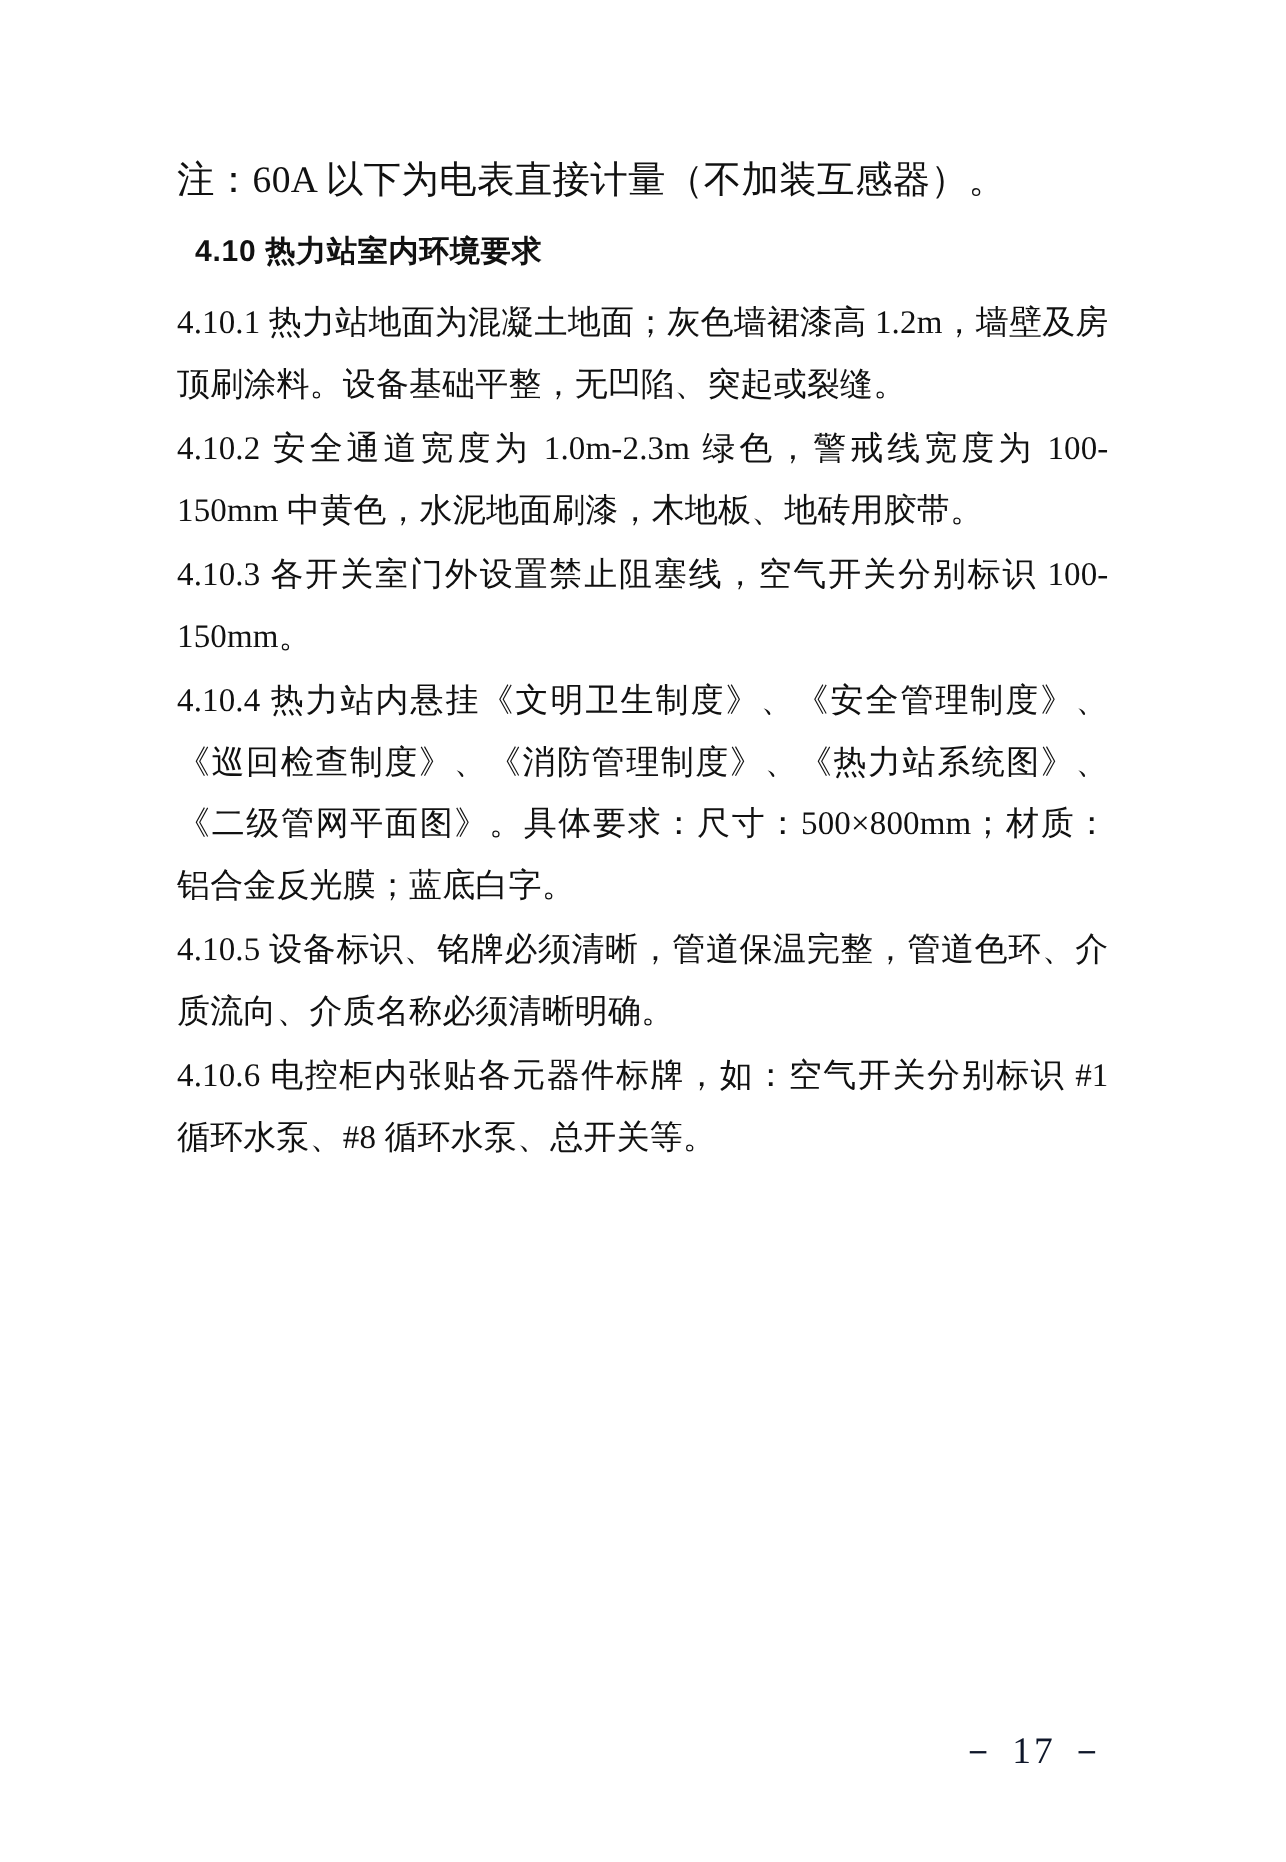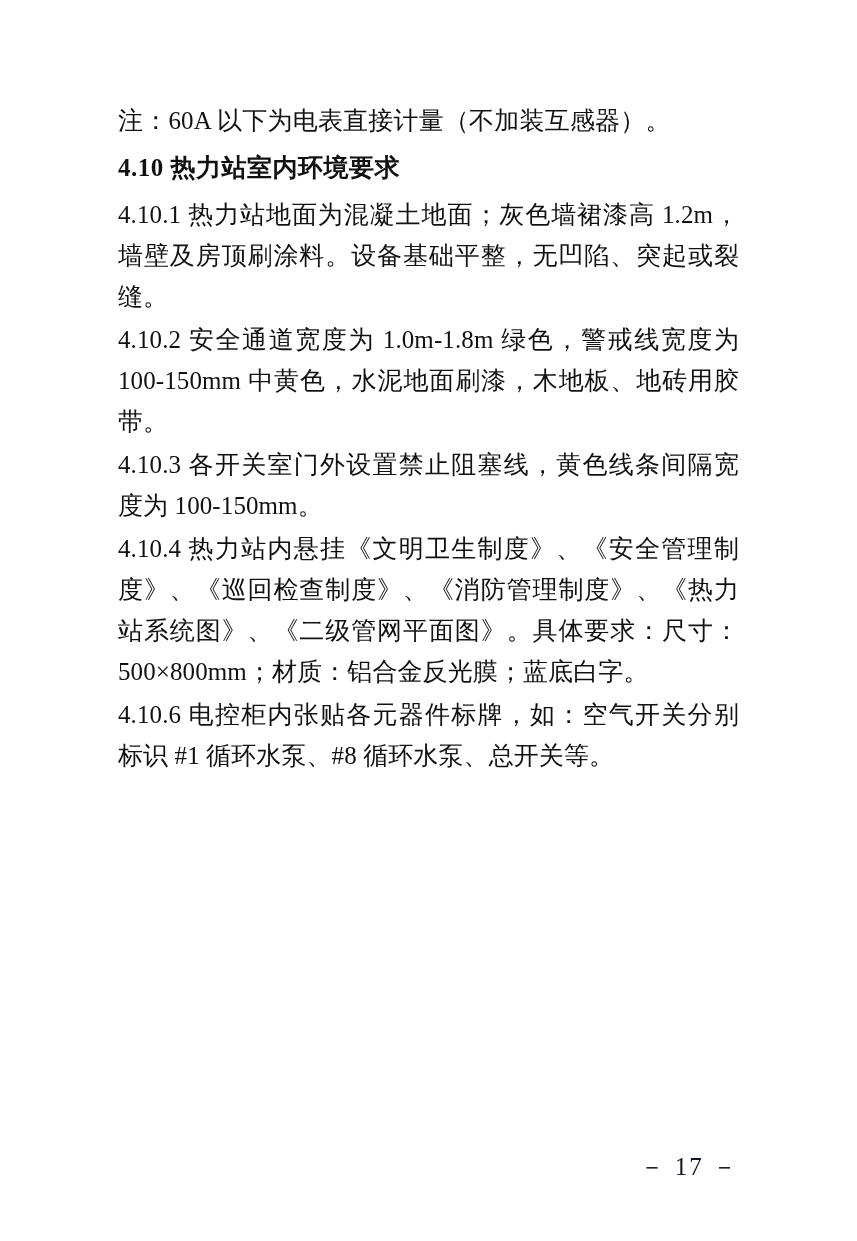--- a/index.html
+++ b/index.html
@@ -25,29 +25,29 @@
     padding: 100px 118px 40px 118px;
   }
   .note-line {
     font-size: 25px;
     line-height: 42px;
     letter-spacing: 0.2px;
     margin: 0 0 2px 0;
     white-space: nowrap;
   }
   .section-heading {
-    font-family: Liberation Serif, serif;
+    font-family: Liberation Sans, sans-serif;
     font-weight: bold;
-    font-size: 25px;
+    font-size: 20px;
     line-height: 40px;
-    margin: 6px 0 6px 0;
+    margin: 6px 0 6px 12px;
     letter-spacing: 0.5px;
   }
   .para {
-    font-size: 25px;
+    font-size: 22px;
     line-height: 41px;
     margin: 0 0 2px 0;
     text-align: justify;
     text-justify: inter-ideograph;
     letter-spacing: 0.1px;
   }
   .page-number {
     position: absolute;
     right: 118px;
     bottom: 58px;
@@ -59,20 +59,21 @@
 </head>
 <body>
 
 <div class="page">
 
   <p class="note-line">注：60A 以下为电表直接计量（不加装互感器）。</p>
 
   <h2 class="section-heading">4.10  热力站室内环境要求</h2>
 
   <p class="para">4.10.1  热力站地面为混凝土地面；灰色墙裙漆高 1.2m，墙壁及房顶刷涂料。设备基础平整，无凹陷、突起或裂缝。</p>
-  <p class="para">4.10.2  安全通道宽度为 1.0m-1.8m 绿色，警戒线宽度为 100-150mm 中黄色，水泥地面刷漆，木地板、地砖用胶带。</p>
-  <p class="para">4.10.3  各开关室门外设置禁止阻塞线，黄色线条间隔宽度为 100-150mm。</p>
+  <p class="para">4.10.2  安全通道宽度为 1.0m-2.3m 绿色，警戒线宽度为 100-150mm 中黄色，水泥地面刷漆，木地板、地砖用胶带。</p>
+  <p class="para">4.10.3  各开关室门外设置禁止阻塞线，空气开关分别标识 100-150mm。</p>
   <p class="para">4.10.4 热力站内悬挂《文明卫生制度》、《安全管理制度》、《巡回检查制度》、《消防管理制度》、《热力站系统图》、《二级管网平面图》。具体要求：尺寸：500×800mm；材质：铝合金反光膜；蓝底白字。</p>
+  <p class="para">4.10.5  设备标识、铭牌必须清晰，管道保温完整，管道色环、介质流向、介质名称必须清晰明确。</p>
   <p class="para">4.10.6  电控柜内张贴各元器件标牌，如：空气开关分别标识 #1 循环水泵、#8 循环水泵、总开关等。</p>
 
 </div>
 
 <div class="page-number">－ 17 －</div>
 
 </body></html>

